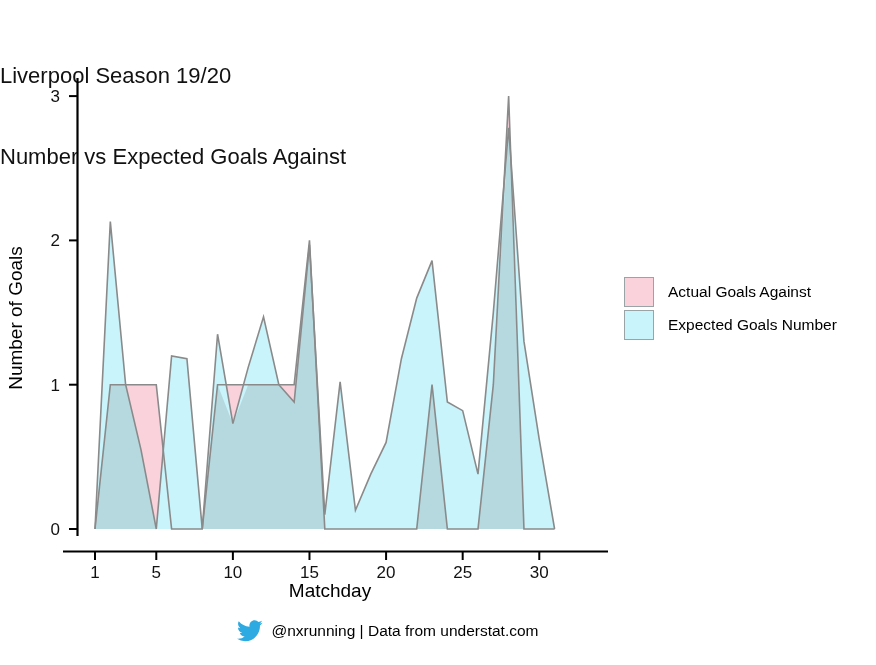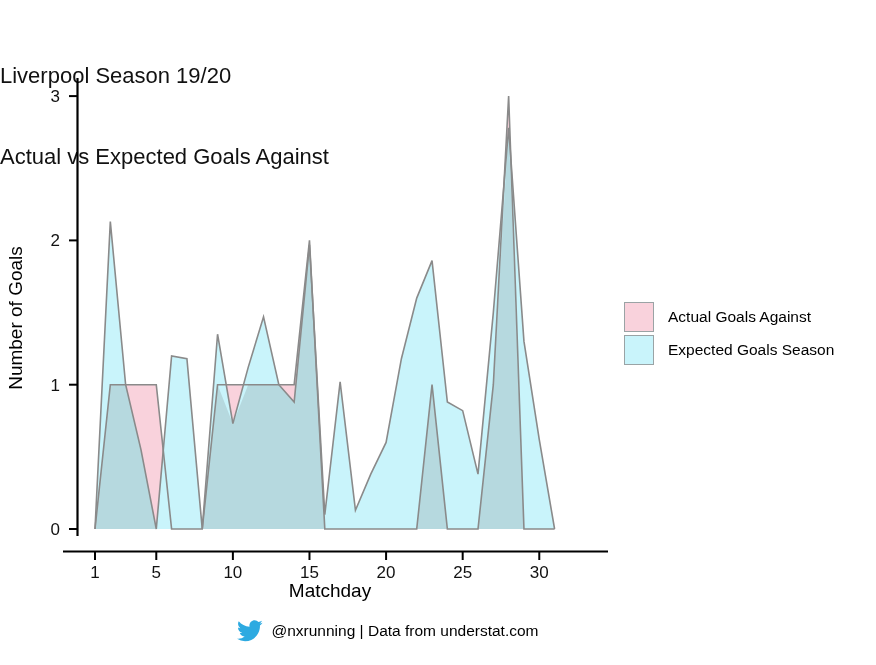--- a/index.html
+++ b/index.html
@@ -34,21 +34,21 @@
   #plot-area {
     position: absolute;
     left: 0;
     top: 0;
     width: 876px;
     height: 665px;
   }
   #legend {
     position: absolute;
     left: 624px;
-    top: 300px;
+    top: 275px;
     width: 240px;
   }
   .legend-row {
     display: flex;
     align-items: center;
     height: 33px;
   }
   .legend-swatch {
     width: 30px;
     height: 30px;
@@ -91,21 +91,21 @@
     fill: #111111;
   }
 </style>
 </head>
 <body style="background: rgb(255, 255, 255);">
 
 <div id="root">
 
   <div id="chart-title">
     <div>Liverpool Season 19/20</div>
-    <div>Actual vs Expected Goals Against</div>
+    <div>Number vs Expected Goals Against</div>
   </div>
 
   <svg id="plot-area" viewBox="0 0 876 665" width="876" height="665" xmlns="http://www.w3.org/2000/svg">
     <defs>
       <clipPath id="clip-expected">
           <path id="clip-expected-path" d=""></path>
         </clipPath>
     </defs>
     <g id="plot-layers">
       <path id="actual-area" d="M 95 529 L 95.00 529.00 L 110.32 384.70 L 125.64 384.70 L 140.96 384.70 L 156.28 384.70 L 171.60 529.00 L 186.92 529.00 L 202.24 529.00 L 217.56 384.70 L 232.88 384.70 L 248.20 384.70 L 263.52 384.70 L 278.84 384.70 L 294.16 384.70 L 309.48 240.40 L 324.80 529.00 L 340.12 529.00 L 355.44 529.00 L 370.76 529.00 L 386.08 529.00 L 401.40 529.00 L 416.72 529.00 L 432.04 384.70 L 447.36 529.00 L 462.68 529.00 L 478.00 529.00 L 493.32 384.70 L 508.64 96.10 L 523.96 529.00 L 539.28 529.00 L 554.60 529.00 L 554.6 529 Z" fill="#f9d2dc"></path>
@@ -148,21 +148,21 @@
     <text id="x-axis-title" class="axis-label" x="330" y="597" text-anchor="middle">Matchday</text>
   </svg>
 
   <div id="legend">
     <div class="legend-row">
       <span class="legend-swatch" id="sw-actual" style="background: rgb(249, 210, 220);"></span>
       <span class="legend-label">Actual Goals Against</span>
     </div>
     <div class="legend-row">
       <span class="legend-swatch" id="sw-expected" style="background: rgb(201, 244, 251);"></span>
-      <span class="legend-label">Expected Goals Season</span>
+      <span class="legend-label">Expected Goals Number</span>
     </div>
   </div>
 
   <div id="caption">
     <span class="cap-inner">
       <span class="twitter-icon">
         <svg viewBox="0 0 24 20" width="26" height="22" xmlns="http://www.w3.org/2000/svg">
           <path d="M23.6 2.4c-.9.4-1.8.66-2.8.78 1-.6 1.77-1.55 2.13-2.7-.94.56-1.98.96-3.08 1.18A4.84 4.84 0 0 0 16.3.06c-2.67 0-4.84 2.18-4.84 4.86 0 .38.04.75.12 1.1C7.56 5.83 4.01 3.9 1.64.96a4.9 4.9 0 0 0-.66 2.45c0 1.68.85 3.17 2.15 4.04a4.8 4.8 0 0 1-2.2-.61v.06c0 2.36 1.67 4.32 3.88 4.77-.4.1-.84.17-1.28.17-.31 0-.62-.03-.91-.09.62 1.93 2.4 3.34 4.52 3.38A9.7 9.7 0 0 1 1.16 17.2c-.39 0-.78-.02-1.16-.07A13.7 13.7 0 0 0 7.42 19.4c8.9 0 13.77-7.4 13.77-13.81 0-.21 0-.42-.02-.63a9.82 9.82 0 0 0 2.43-2.55z" fill="#2daae1"></path>
         </svg>
       </span>

